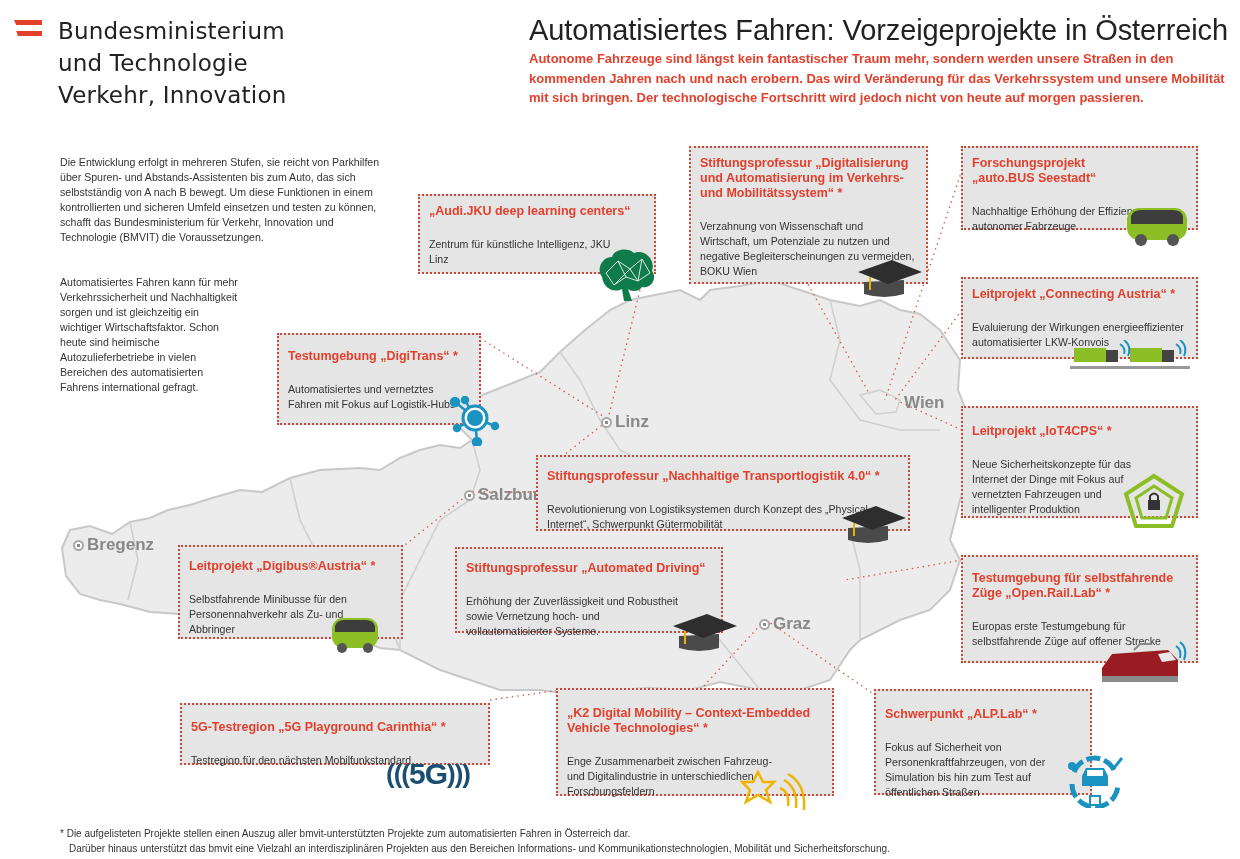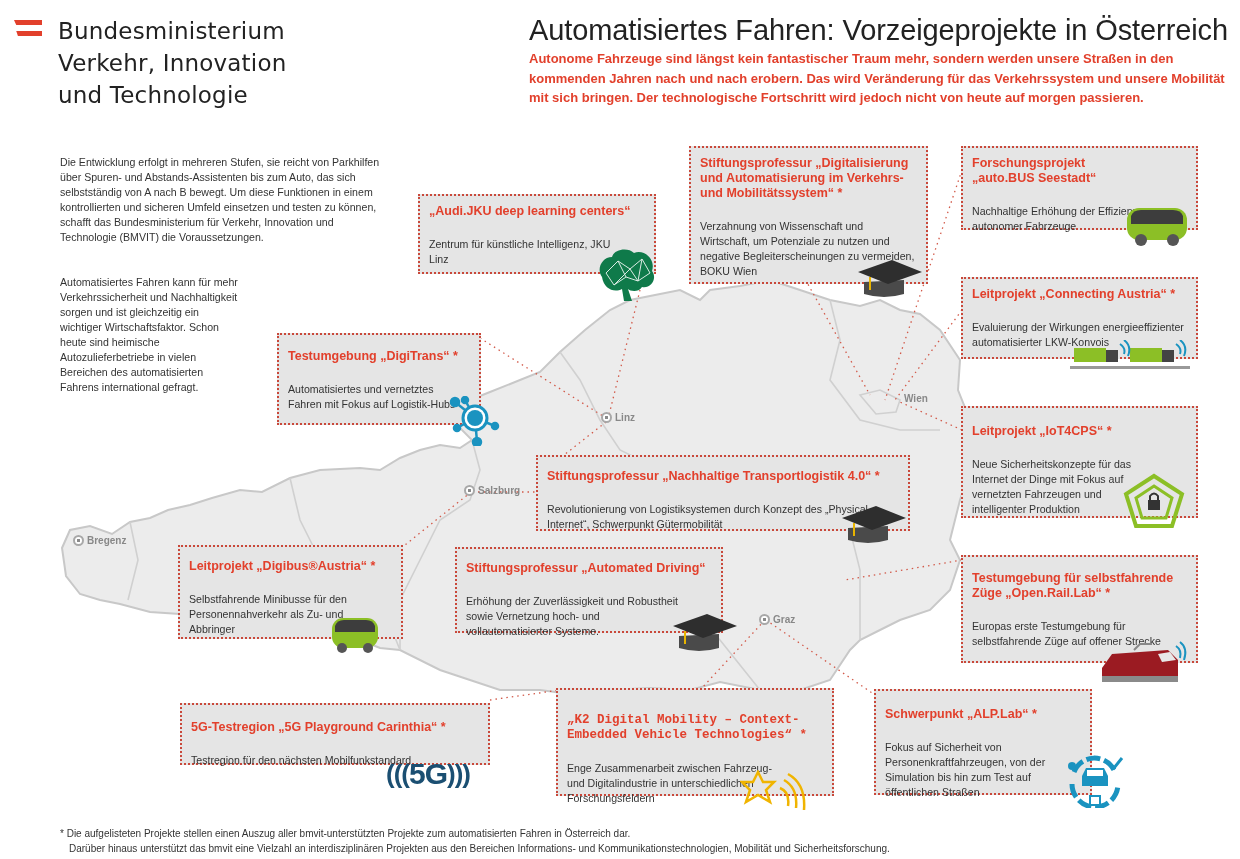--- a/index.html
+++ b/index.html
@@ -22,21 +22,21 @@
 
   .side-text { position: absolute; left: 60px; font-family: "Liberation Sans", sans-serif; font-size: 10.6px; line-height: 15px; color: #333; }
   .side-text.p1 { top: 155px; width: 320px; }
   .side-text.p2 { top: 275px; width: 180px; }
 
   
   .box { position: absolute; background: #e5e5e5; border: 2px dotted #c9483a; padding: 8px 10px 8px 9px; font-family: "Liberation Sans", sans-serif; }
   .box .bt { color: #e2402c; font-weight: 700; font-size: 12.5px; line-height: 15px; }
   .box .bd { color: #333; font-size: 10.6px; line-height: 15px; margin-top: 18px; }
 
-  .city { position: absolute; font-family: "Liberation Sans", sans-serif; font-weight: 700; font-size: 10px; color: #888; display: flex; align-items: center; gap: 3px; }
+  .city { position: absolute; font-family: "Liberation Sans", sans-serif; font-weight: 700; font-size: 17px; color: #888; display: flex; align-items: center; gap: 3px; }
   .city .dot { width: 11px; height: 11px; border-radius: 50%; border: 2px solid #a8a8a8; background: radial-gradient(circle, #8a8a8a 35%, #fff 40%); }
 
   .icon { position: absolute; }
 
   .footnote { position: absolute; left: 60px; top: 826px; font-family: "Liberation Sans", sans-serif; font-size: 10px; line-height: 15px; color: #333; white-space: nowrap; }
   .footnote .l2 { padding-left: 9px; }
 </style>
 </head>
 <body>
 
@@ -73,22 +73,22 @@
   </g>
 </svg>
 
 <div class="logo">
   <div class="logo-flag">
     <div class="bar b1"></div>
     <div class="bar b2"></div>
   </div>
   <div class="logo-text">
     <div class="l1">Bundesministerium</div>
+    <div>und Technologie</div>
     <div>Verkehr, Innovation</div>
-    <div>und Technologie</div>
   </div>
 </div>
 
 <div class="title">Automatisiertes Fahren: Vorzeigeprojekte in Österreich</div>
 <div class="intro">Autonome Fahrzeuge sind längst kein fantastischer Traum mehr, sondern werden unsere Straßen in den kommenden Jahren nach und nach erobern. Das wird Veränderung für das Verkehrssystem und unsere Mobilität mit sich bringen. Der technologische Fortschritt wird jedoch nicht von heute auf morgen passieren.</div>
 
 <div class="side-text p1">Die Entwicklung erfolgt in mehreren Stufen, sie reicht von Parkhilfen über Spuren- und Abstands-Assistenten bis zum Auto, das sich selbstständig von A nach B bewegt. Um diese Funktionen in einem kontrollierten und sicheren Umfeld einsetzen und testen zu können, schafft das Bundesministerium für Verkehr, Innovation und Technologie (BMVIT) die Voraussetzungen.</div>
 <div class="side-text p2">Automatisiertes Fahren kann für mehr Verkehrssicherheit und Nachhaltigkeit sorgen und ist gleichzeitig ein wichtiger Wirtschaftsfaktor. Schon heute sind heimische Autozulieferbetriebe in vielen Bereichen des automatisierten Fahrens international gefragt.</div>
 
 <div class="city" style="left:872px;top:393px;">
@@ -160,21 +160,21 @@
   <div class="bt" style="margin-top:6px;">Testumgebung für selbstfahrende Züge „Open.Rail.Lab“ *</div>
   <div class="bd" style="width:215px;">Europas erste Testumgebung für selbstfahrende Züge auf offener Strecke</div>
 </div>
 
 <div class="box" style="left:180px;top:703px;width:310px;height:62px;">
   <div class="bt" style="margin-top:7px;">5G-Testregion „5G Playground Carinthia“ *</div>
   <div class="bd">Testregion für den nächsten Mobilfunkstandard</div>
 </div>
 
 <div class="box" style="left:556px;top:688px;width:278px;height:108px;">
-  <div class="bt" style="margin-top:15px;font-family:Liberation Mono, monospace;">„K2 Digital Mobility – Context-Embedded Vehicle Technologies“ *</div>
+  <div class="bt" style="margin-top:8px;">„K2 Digital Mobility – Context-Embedded Vehicle Technologies“ *</div>
   <div class="bd" style="width:205px;">Enge Zusammenarbeit zwischen Fahrzeug- und Digitalindustrie in unterschiedlichen Forschungsfeldern</div>
 </div>
 
 <div class="box" style="left:874px;top:689px;width:218px;height:106px;">
   <div class="bt" style="margin-top:8px;">Schwerpunkt „ALP.Lab“ *</div>
   <div class="bd" style="width:185px;">Fokus auf Sicherheit von Personenkraftfahrzeugen, von der Simulation bis hin zum Test auf öffentlichen Straßen</div>
 </div>
 
 <svg class="icon" style="left:594px;top:247px;" width="64" height="56" viewBox="0 0 64 56">
   <path d="M8,30 C2,22 8,10 18,10 C20,2 34,0 40,6 C50,2 62,12 58,24 C64,32 56,42 48,40 C44,46 36,44 34,42 L38,54 L30,54 L28,42 C20,46 10,42 8,30 Z" fill="#0f7a4a"></path>

